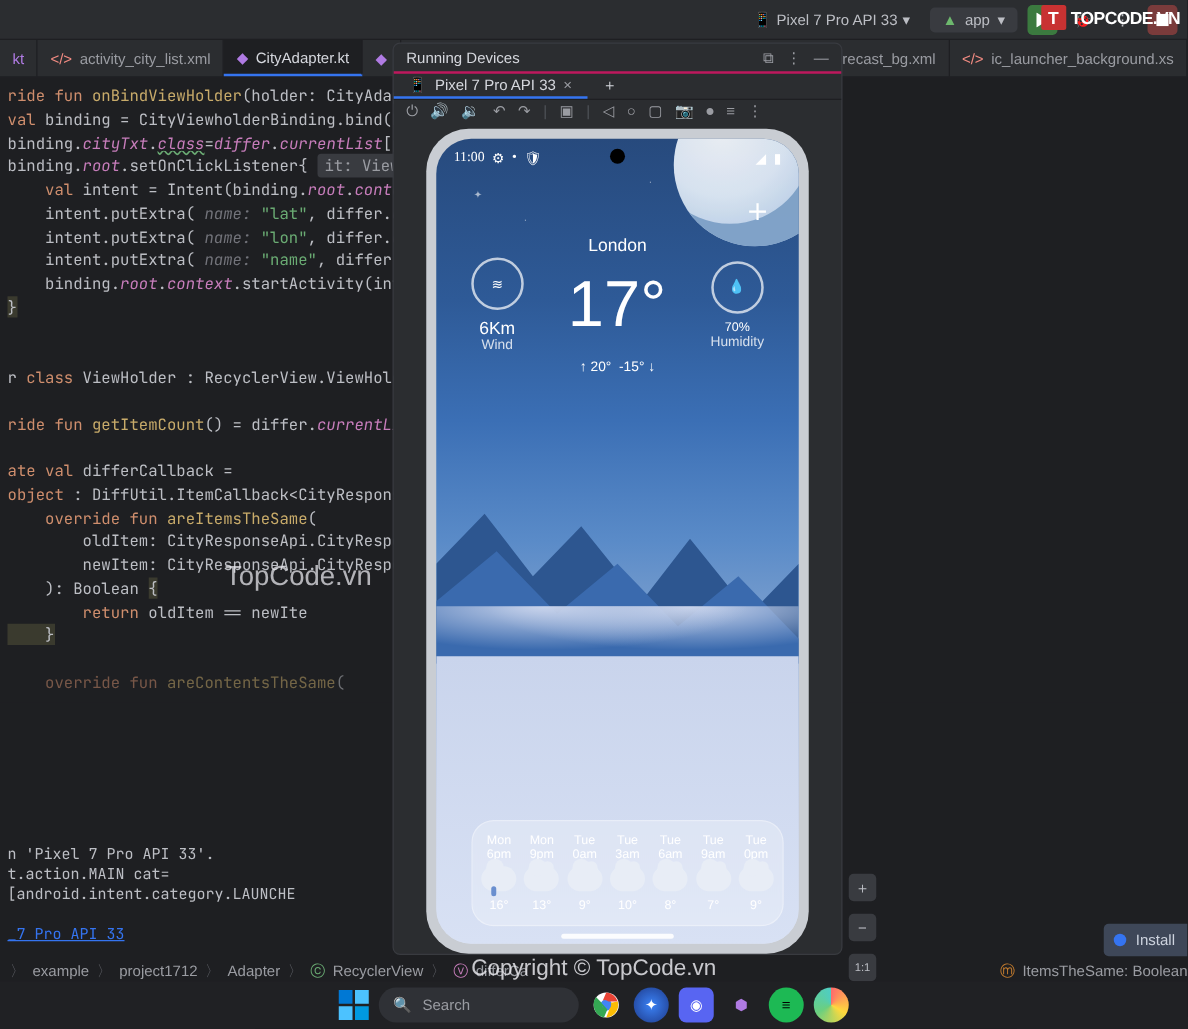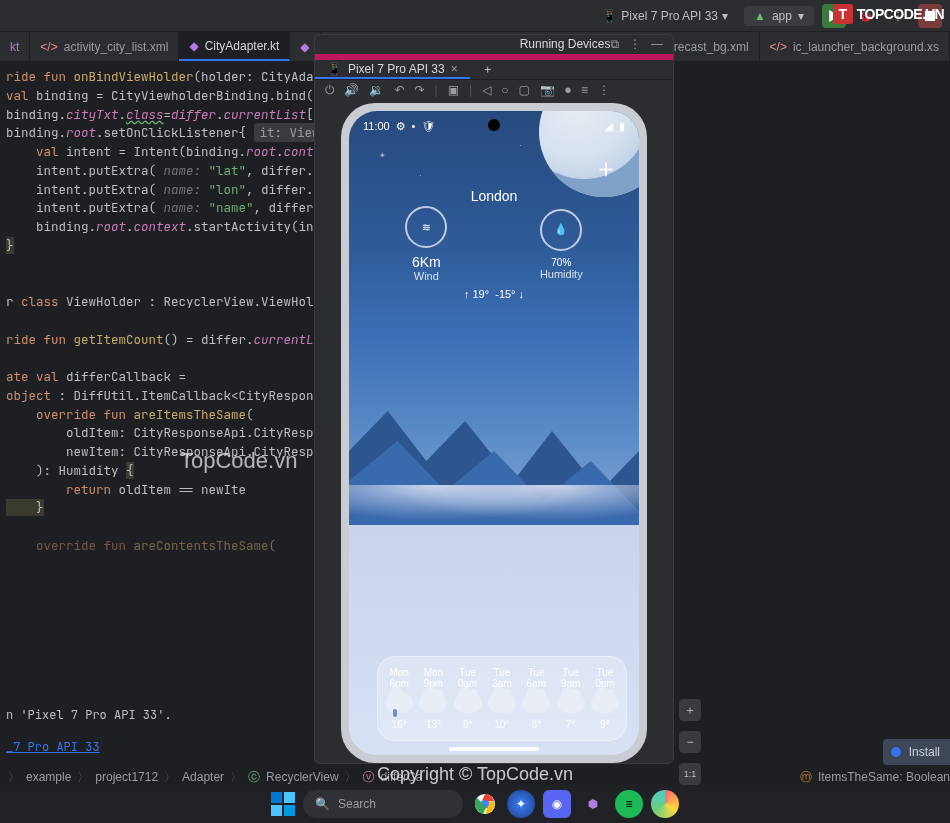--- a/index.html
+++ b/index.html
@@ -114,42 +114,42 @@
 .warn-pill { position: absolute; right: 8px; top: 68px; color: #e6b455; font-size: 12px; display: flex; align-items: center; gap: 4px; }
 
 
 .panel-devices {
   position: absolute; left: 314px; top: 34px;
   width: 360px; height: 730px;
   background: #2b2d30;
   border: 1px solid #393b40; border-radius: 6px;
   display: flex; flex-direction: column;
 }
-.panel-devices .pd-header { height: 34px; display: flex; align-items: center; justify-content: flex-end; padding: 0 10px; border-bottom: 6px solid #be185d; }
+.panel-devices .pd-header { height: 34px; display: flex; align-items: center; justify-content: space-between; padding: 0 10px; border-bottom: 2px solid #be185d; }
 .panel-devices .pd-tabs { height: 30px; display: flex; align-items: stretch; border-bottom: 1px solid #1e1f22; }
 .panel-devices .pd-tab { padding: 0 12px; display: flex; align-items: center; gap: 6px; font-size: 12px; color: #d5d7dd; }
 .panel-devices .pd-tab.active { border-bottom: 2px solid #3574f0; }
 .panel-devices .pd-actions { height: 28px; display: flex; align-items: center; gap: 10px; padding: 0 10px; color: #9a9ca2; }
 .panel-devices .pd-body { flex: 1; display: flex; align-items: flex-start; justify-content: center; padding-top: 4px; position: relative; }
 .panel-side { position: absolute; right: -28px; top: 600px; display: flex; flex-direction: column; gap: 10px; }
 .panel-side .sbtn { width: 22px; height: 22px; background: #393b40; border-radius: 4px; display: flex; align-items: center; justify-content: center; color: #bcbec4; font-size: 12px; }
 
 
 .phone {
   width: 306px; height: 660px;
   background: linear-gradient(#c9cdd3,#c9cdd3);
   border-radius: 34px;
   padding: 8px;
 }
 .screen {
   width: 100%; height: 100%; border-radius: 28px; overflow: hidden; position: relative;
   background: linear-gradient(#274a7d 0%, #2e5a97 20%, #3b6fb5 35%, #5a8bc8 50%, #9ab2d4 70%, #c9d2e7 85%, #dbe2f1 100%);
 }
 .screen::after { content:''; position: absolute; top: 8px; left: 50%; transform: translateX(-50%); width: 12px; height: 12px; background: #000; border-radius: 50%; }
-.statusbar { position: absolute; top: 0; left: 0; right: 0; height: 30px; display: flex; align-items: center; justify-content: space-between; padding: 0 14px; color: #fff; font-size: 11px; }
+.statusbar { position: absolute; top: 0; left: 0; right: 0; height: 30px; display: flex; align-items: center; justify-content: space-between; padding: 0 14px; color: #fff; font-size: 11px; font-family: Liberation Serif, serif; }
 .statusbar .sb-left, .statusbar .sb-right { display: flex; align-items: center; gap: 6px; }
 .moon { position: absolute; top: -44px; right: -30px; width: 130px; height: 130px; border-radius: 50%; background: radial-gradient(circle at 30% 30%, #fff 0%, #e9f2fb 40%, #b8cfea 80%); box-shadow: inset -20px -18px 0 0 #8aabcf; opacity: 0.9; }
 .plus-ic { position: absolute; top: 40px; right: 20px; color: #fff; font-size: 26px; font-weight: 300; }
 .weather-head { text-align: center; color: #fff; padding-top: 77px; }
 .weather-head .city { font-size: 14px; }
 .weather-head .cond { font-size: 13px; margin-top: 18px; }
 .weather-row { display: flex; justify-content: space-around; align-items: center; color: #fff; margin-top: 2px; padding: 0 10px; }
 .weather-row .metric { text-align: center; font-size: 11px; }
 .weather-row .metric .circle { width: 42px; height: 42px; border: 2px solid rgba(255,255,255,0.7); border-radius: 50%; display: flex; align-items: center; justify-content: center; margin: 0 auto 6px; }
 .weather-row .big-temp { font-size: 52px; font-weight: 300; line-height: 1; }
@@ -262,31 +262,32 @@
 
 <span>r </span><span class="kw">class </span><span>ViewHolder : RecyclerView.ViewHolder(</span><span class="prop">bindin</span>
 
 <span class="kw">ride </span><span class="kw">fun </span><span class="fn-y">getItemCount</span><span>() = differ.</span><span class="prop">currentList</span><span>.size</span>
 
 <span class="kw">ate val </span><span>differCallback =</span>
 <span class="kw">object </span><span>: DiffUtil.ItemCallback&lt;CityResponseApi.City</span>
 <span class="kw">    override fun </span><span class="fn-y">areItemsTheSame</span><span>(</span>
 <span>        oldItem: CityResponseApi.CityResponseApiIte</span>
 <span>        newItem: CityResponseApi.CityResponseApiIte</span>
-<span>    ): Humidity </span><span style="background:#3a3a2e">{</span>
+<span>    ): Boolean </span><span style="background:#3a3a2e">{</span>
 <span class="kw">        return </span><span>oldItem == newIte</span>
 <span style="background:#3a3a2e">    }</span>
 
 <span class="kw" style="opacity:.5">    override fun </span><span class="fn-y" style="opacity:.5">areContentsTheSame</span><span style="opacity:.5">(</span>
 </div>
 
 <div class="watermark-center">TopCode.vn</div>
 
 <div class="log-pane">
 <div>n 'Pixel 7 Pro API 33'.</div>
+<div>t.action.MAIN cat=[android.intent.category.LAUNCHE</div>
 <br>
 <span class="link">_7 Pro API 33</span>
 </div>
 
 <div class="panel-devices">
   <div class="pd-header">
     <span style="font-weight:500;color:#d5d7dd">Running Devices</span>
     <div style="display:flex;gap:10px;color:#9a9ca2">
       <span>⧉</span>
       <span>⋮</span>
@@ -344,29 +345,30 @@
           <div class="city">London</div>
         </div>
         <div class="weather-row">
           <div class="metric">
             <div class="circle">
                 <span>≋</span>
               </div>
             <div style="font-size:14px;font-weight:400">6Km</div>
             <div style="opacity:.8">Wind</div>
           </div>
+          <div class="big-temp">17°</div>
           <div class="metric">
             <div class="circle">
                 <span>💧</span>
               </div>
             <div style="font-size:10px;font-weight:500">70%</div>
             <div style="opacity:.8">Humidity</div>
           </div>
         </div>
-        <div class="weather-hl">↑ <span>19°</span>&nbsp;&nbsp;<span>-15°</span> ↓</div>
+        <div class="weather-hl">↑ <span>20°</span>&nbsp;&nbsp;<span>-15°</span> ↓</div>
         <div class="mountains">
           <svg viewBox="0 0 300 140" preserveAspectRatio="none">
             <path d="M0 140 L0 60 L40 20 L80 70 L120 30 L170 90 L210 40 L260 100 L300 60 L300 140 Z" fill="#2d5690"></path>
             <path d="M0 140 L0 90 L50 50 L100 100 L150 60 L200 110 L250 70 L300 120 L300 140 Z" fill="#3a6aae"></path>
           </svg>
         </div>
         <div class="snow-ground"></div>
         <div class="forecast-card">
           <div class="fc-col">
               <div>Mon</div>

